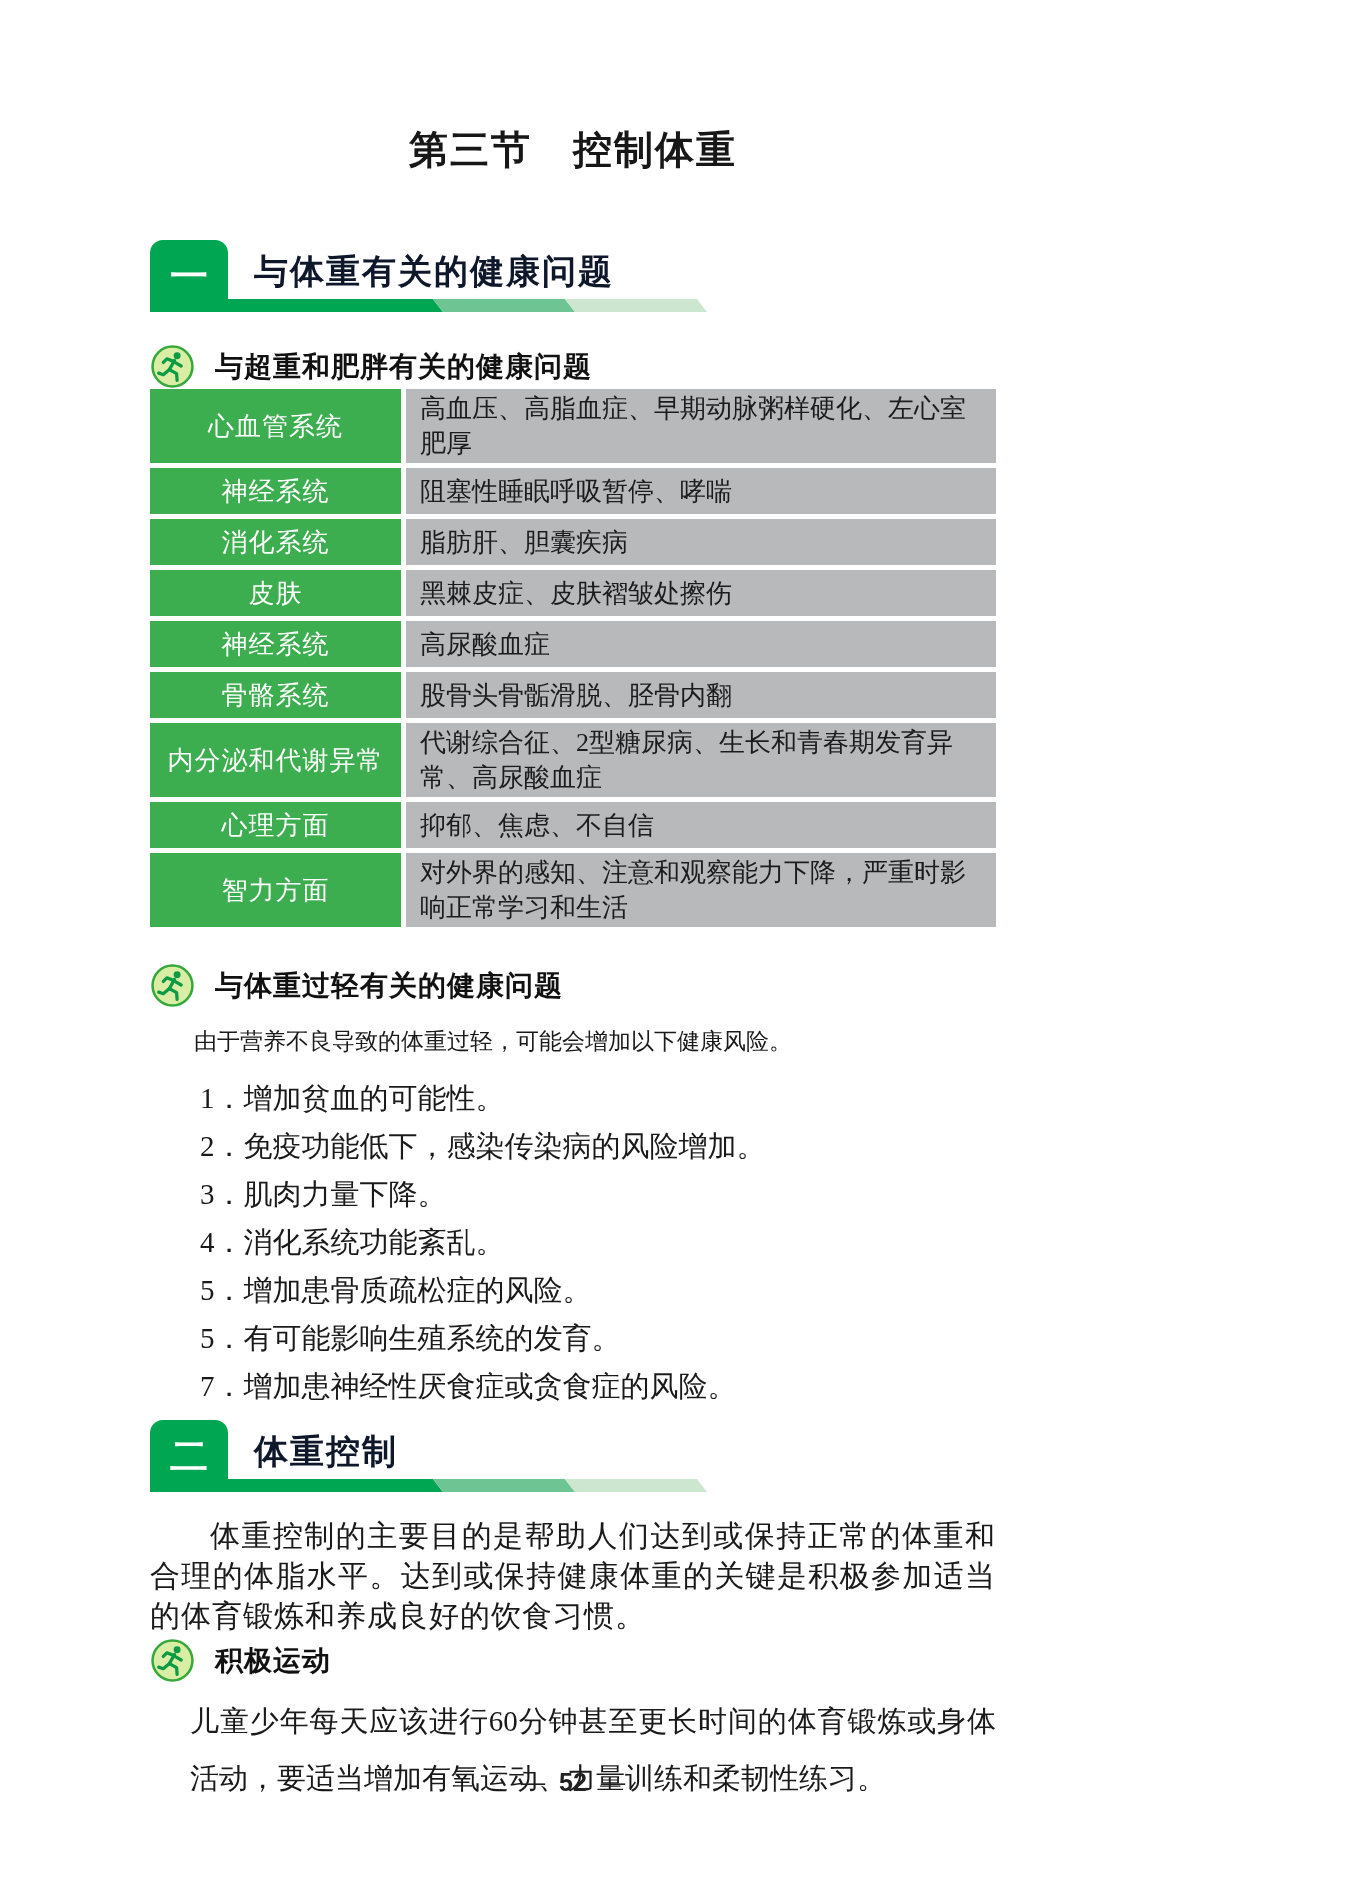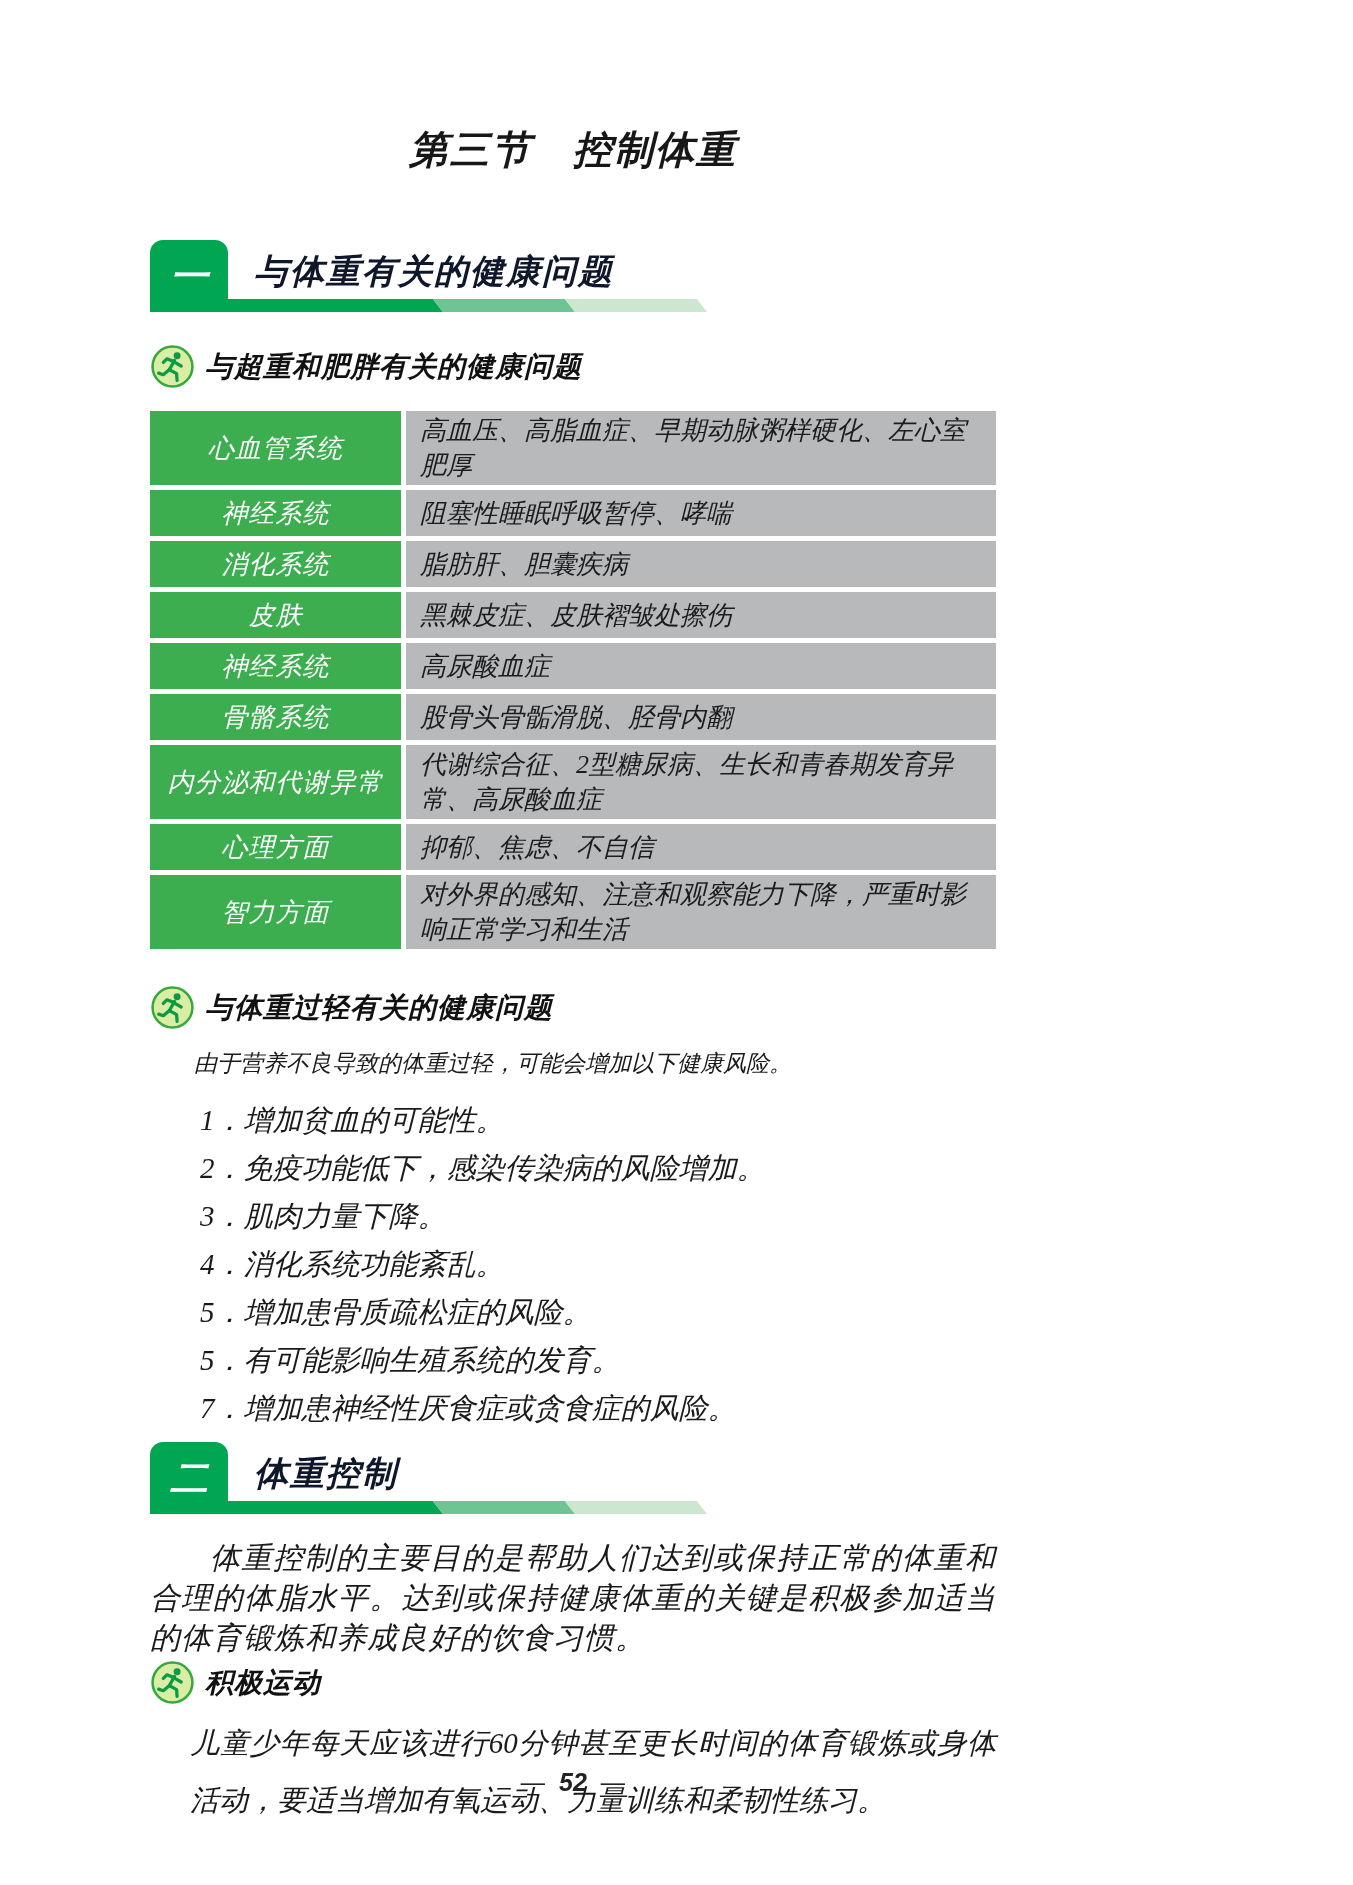--- a/index.html
+++ b/index.html
@@ -2,21 +2,21 @@
 <html lang="zh"><head>
 <meta charset="utf-8">
 <style>
   * { box-sizing: border-box; }
   html,body { margin:0; padding:0; }
   body {
     width:1353px; height:1885px; background:#ffffff;
     font-family:"Liberation Serif","DejaVu Serif",serif;
     color:#1a1a1a;
   }
-  .page { position:relative; width:1124px; height:1885px; overflow:hidden; background:#fff;font-style:italic; }
+  .page { position:relative; width:1124px; height:1885px; overflow:hidden; background:#fff; }
   .content { padding:0 128px 0 150px; }
 
   
   .doc-title {
     margin:0; padding-top:126px;
     text-align:center;
     font-family:"Liberation Serif","DejaVu Serif",serif;
     font-size:39px; font-weight:bold; line-height:48px;
     letter-spacing:2px; color:#171717;
   }
@@ -42,30 +42,29 @@
   .sec-bar .seg2 { width:132px; background:#6fc493; }
   .sec-bar .seg3 { width:132px; background:#cde6d0; }
   .sec-title {
     padding-left:104px; padding-top:2px;
     font-family:"Liberation Sans","DejaVu Sans",sans-serif;
     font-size:34px; font-weight:bold; line-height:58px;
     letter-spacing:2px; color:#0f172a;
   }
 
   
-  .sub-heading { display:flex; align-items:center; gap:10px; }
+  .sub-heading { display:flex; align-items:center; gap:20px; }
   .sub-heading .hd-text {
     font-family:"Liberation Sans","DejaVu Sans",sans-serif;
     font-size:28px; font-weight:bold; color:#111; letter-spacing:1px;
   }
   .runner { width:45px; height:45px; flex:0 0 45px; }
 
   
   .health-table {
-    margin-top:22px;
     display:grid;
     grid-template-columns:251px 1fr;
     column-gap:5px; row-gap:5px;
   }
   .t-label {
     min-height:46px; background:#3cae4f; color:#ffffff;
     display:flex; align-items:center; justify-content:center;
     font-family:"Liberation Sans","DejaVu Sans",sans-serif;
     font-size:26px; letter-spacing:1px;
   }

